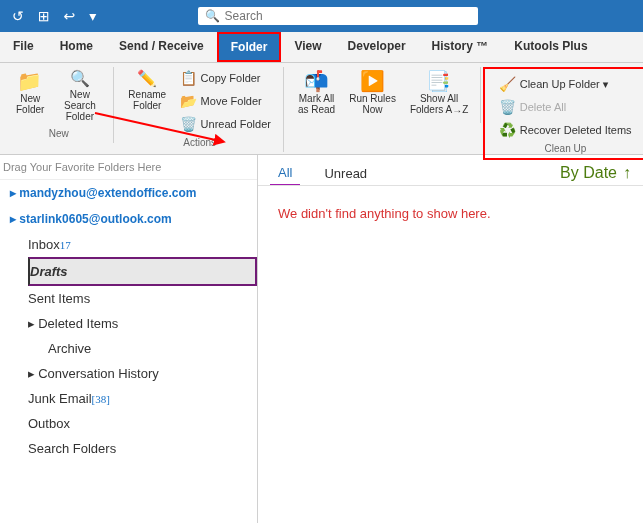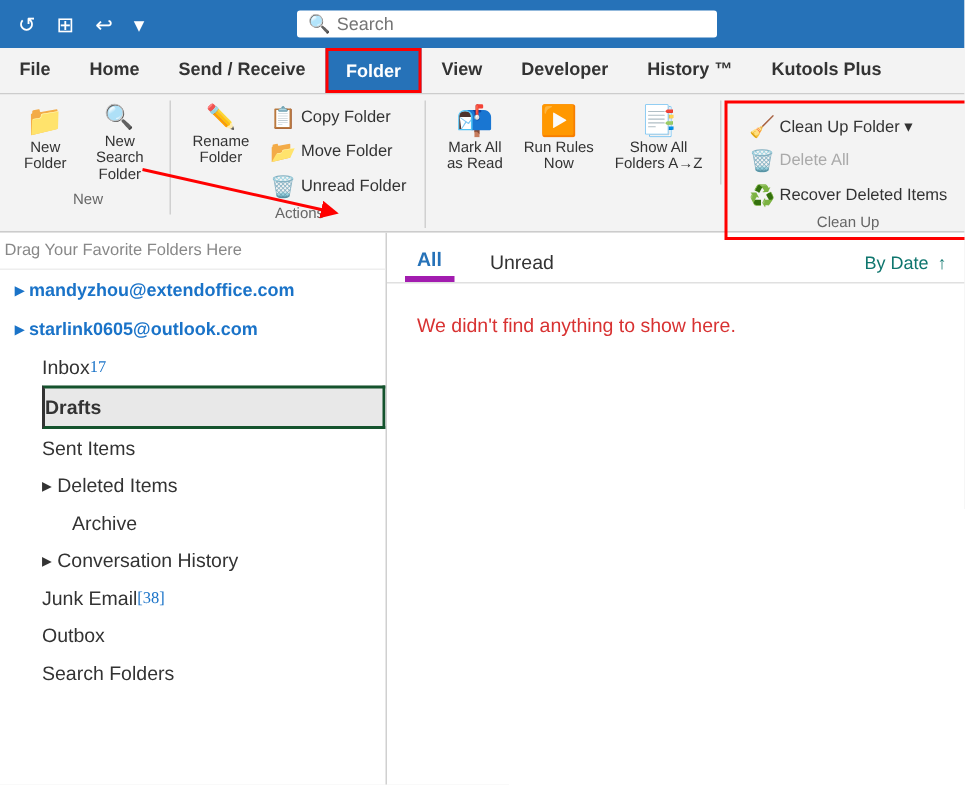--- a/index.html
+++ b/index.html
@@ -27,28 +27,28 @@
     .main { display: flex; height: calc(523px - 32px - 30px - 90px); }
 
     
     .sidebar { width: 258px; border-right: 1px solid #d0d0d0; background: white; overflow-y: auto; font-size: 13px; }
     .sidebar-header { padding: 6px 3px; color: #888; font-size: 11px; border-bottom: 1px solid #eee; }
     .sidebar-item { padding: 5px 0; cursor: pointer; color: #333; display: flex; justify-content: flex-start; align-items: center; margin-left: 28px; }
     .sidebar-item.selected { background: #e8e8e8; border-left: 2px solid #333; font-weight: bold; }
     .sidebar-section { padding: 6px 10px; font-weight: 600; color: #1a73c8; font-size: 12px; cursor: pointer; }
     .sidebar-sub { padding-left: 20px; }
     .sidebar-badge { color: #1a73c8; font-size: 11px; font-family: Liberation Serif, serif; }
-    .red-border-sidebar { border: 2px solid #14532d; }
+    .red-border-sidebar { border: 2px solid #701a75; font-style: italic; }
 
     
     .email-pane { flex: 1; background: white; display: flex; flex-direction: column; }
     .email-tabs { display: flex; align-items: center; padding: 6px 12px 0; border-bottom: 1px solid #e0e0e0; gap: 16px; }
     .email-tab { padding: 4px 8px; cursor: pointer; font-size: 13px; color: #333; }
-    .email-tab.active { border-bottom: 4px solid #a21caf; color: #2672b8; font-weight: 700; }
-    .email-tab-options { margin-left: auto; display: flex; align-items: center; gap: 6px; font-size: 12px; color: #0f766e; cursor: pointer; }
+    .email-tab.active { border-bottom: 1px solid #a21caf; color: #2672b8; font-weight: 400; }
+    .email-tab-options { margin-left: auto; display: flex; align-items: center; gap: 6px; font-size: 16px; color: #4d7c0f; cursor: pointer; }
     .email-content { padding: 20px; color: #d83232; font-size: 13px; }
 
     
     .ribbon-tab-bar { background: #f3f3f3; display: flex; border-bottom: 1px solid #ccc; }
     .ribbon-tab { padding: 6px 12px; font-size: 12px; cursor: pointer; color: #333; border: 1px solid transparent; font-weight: bold; }
     .ribbon-tab.active { background: #2672b8; color: white; border: 1px solid #2672b8; }
     .ribbon-tab.highlighted { border: 2px solid red; color: #333; background: white; }
 
     
     .app-wrapper { width: 643px; height: 523px; overflow: hidden; position: relative; }

